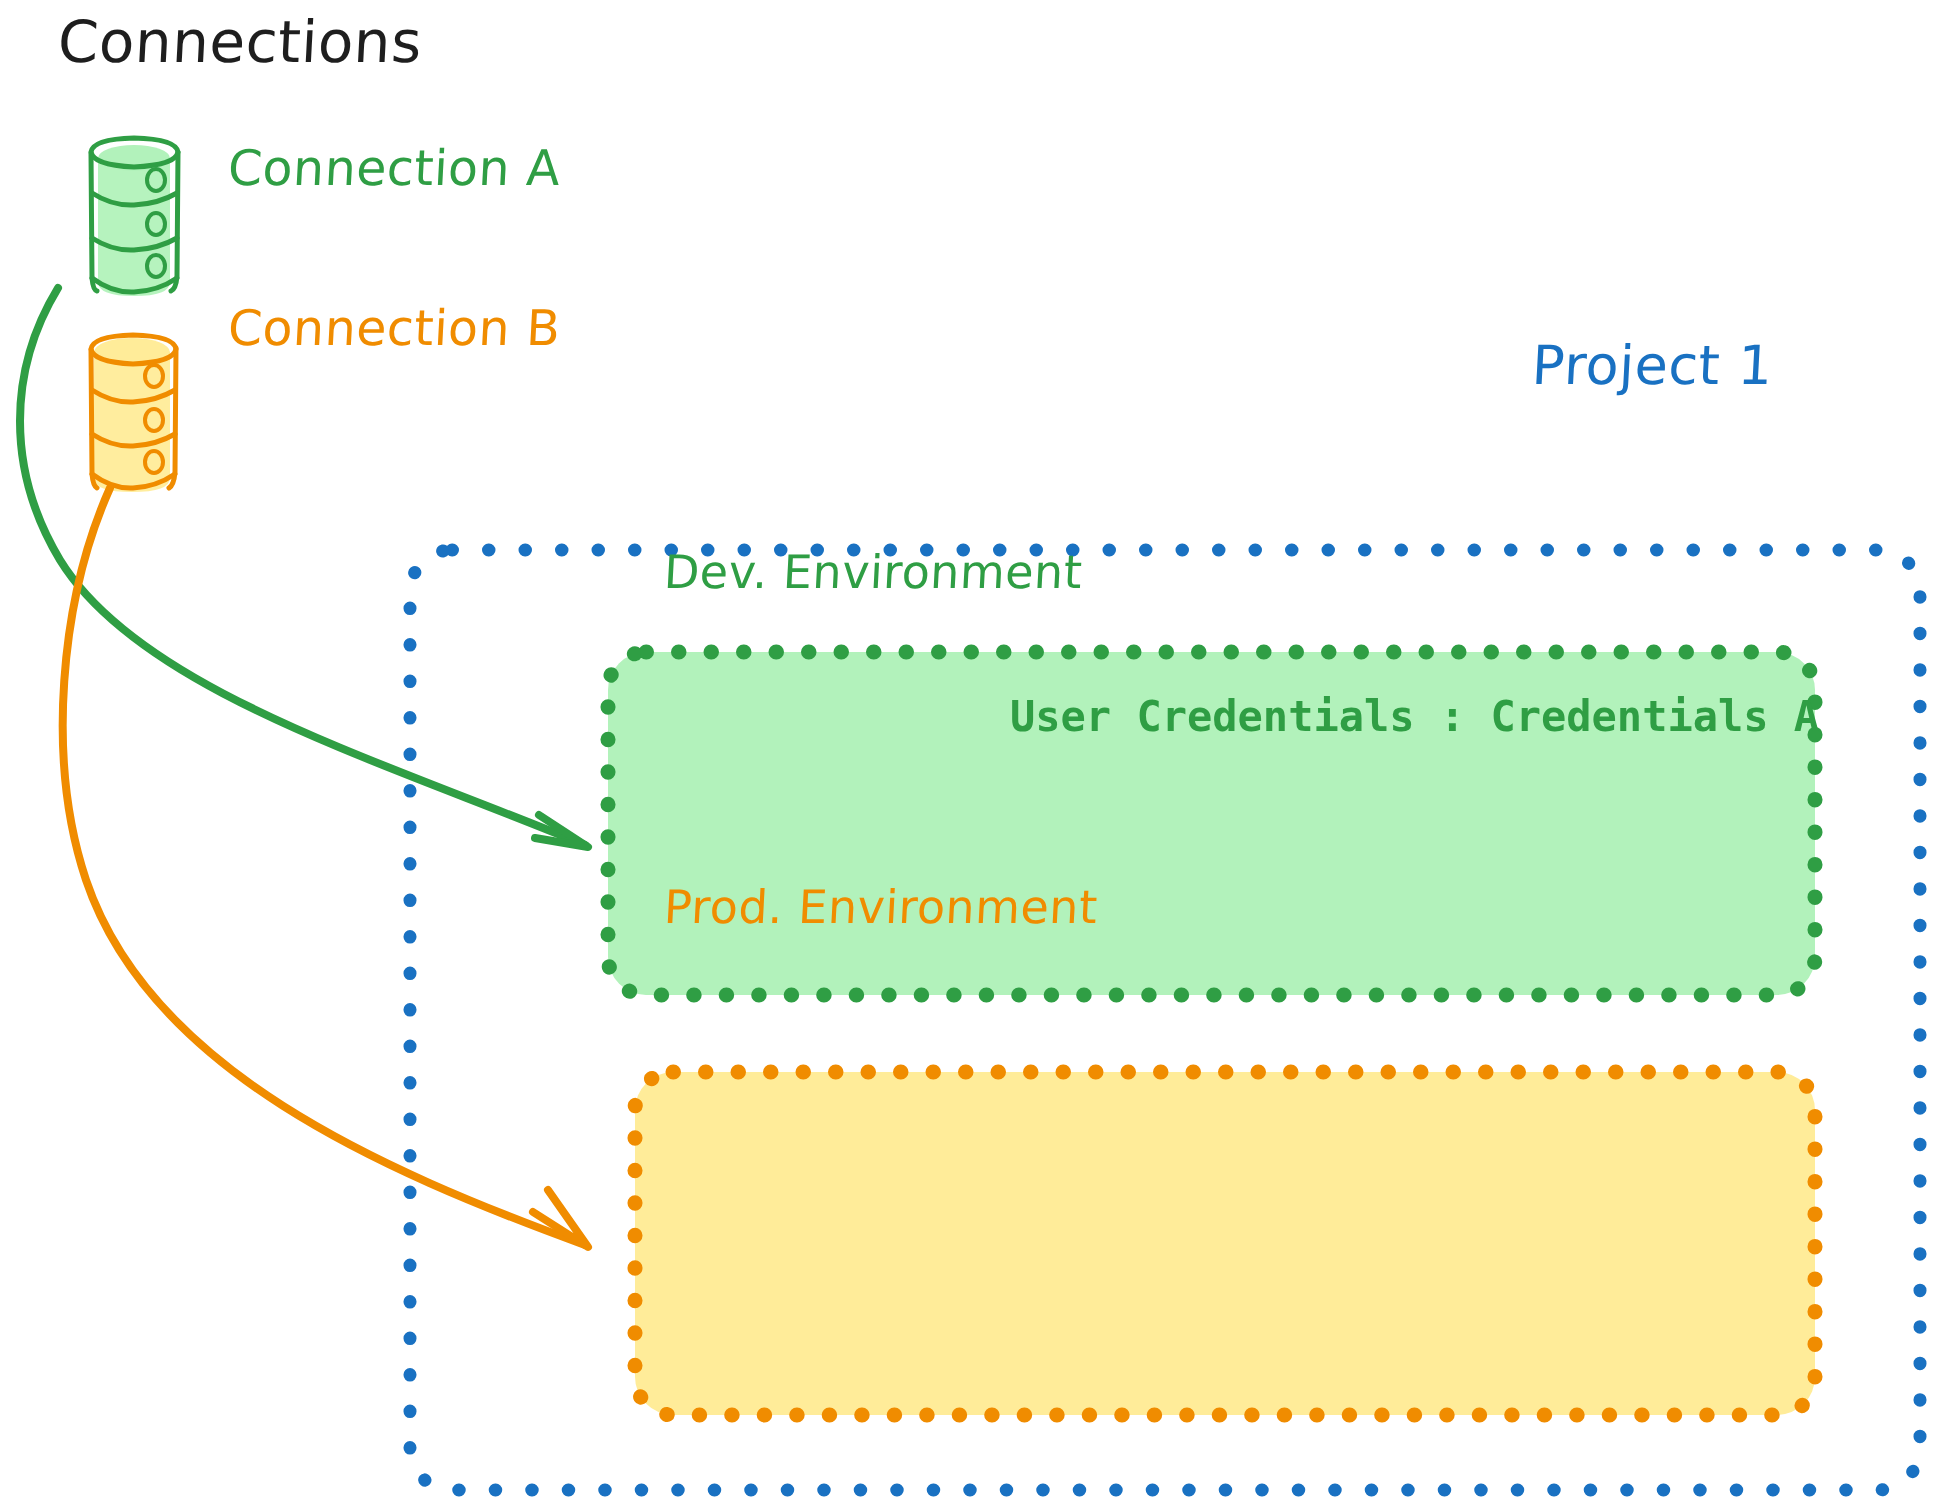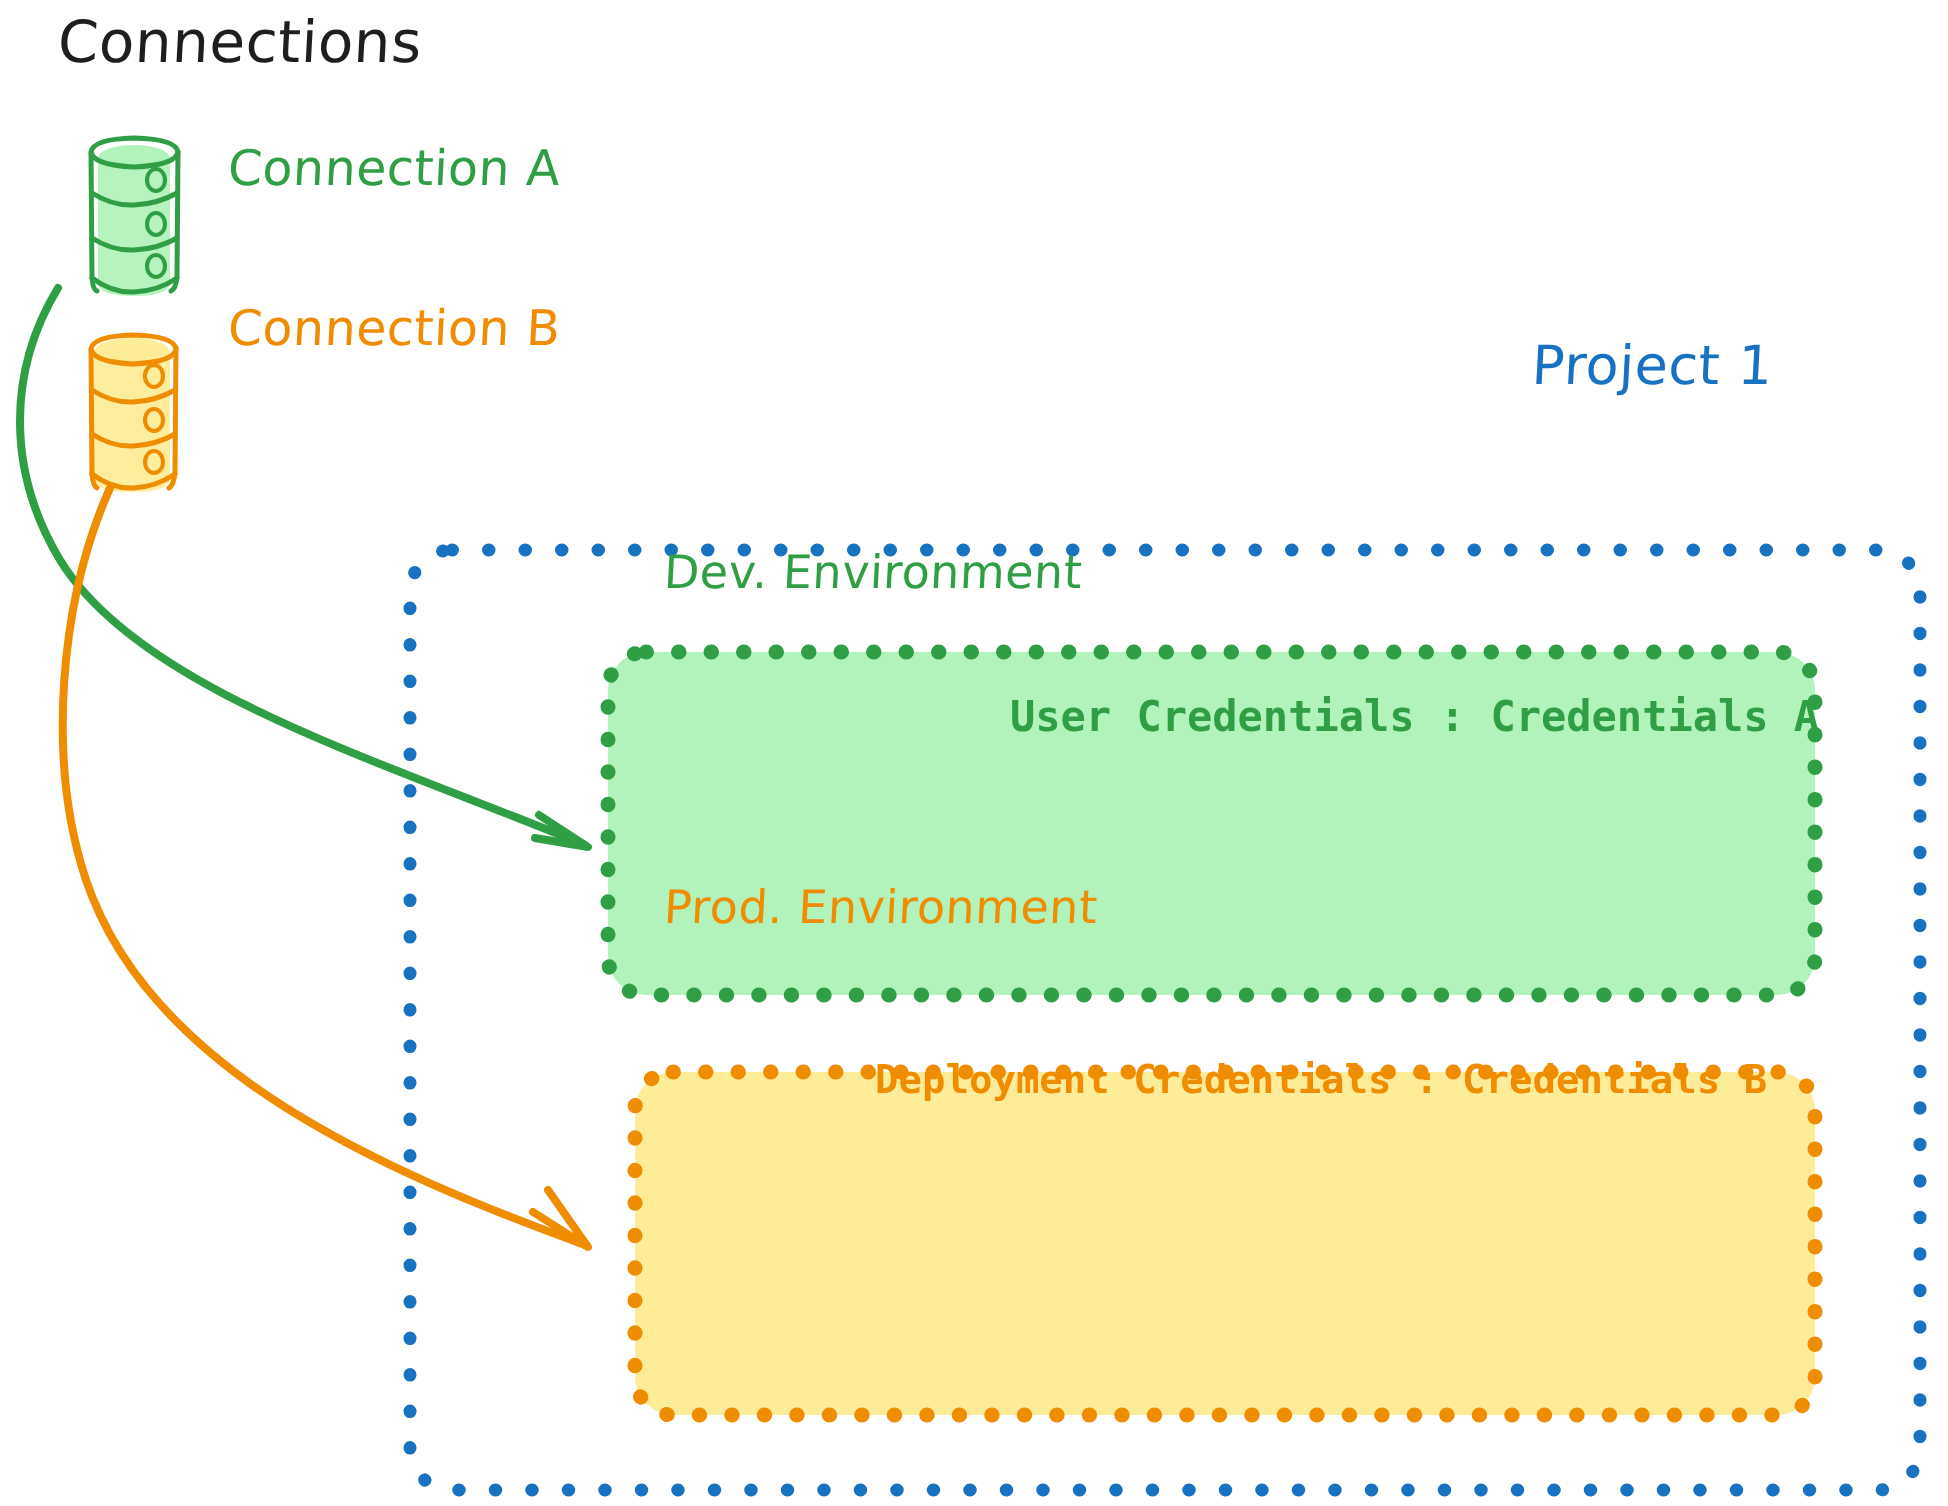--- a/index.html
+++ b/index.html
@@ -163,15 +163,14 @@
   <div class="hand" id="label-connection-b">Connection B</div>
 
   <div class="hand" id="label-project-1">Project 1</div>
 
   <div class="hand" id="label-dev-env">Dev. Environment</div>
 
   <div class="mono" id="label-dev-credentials">User Credentials : Credentials A</div>
 
   <div class="hand" id="label-prod-env">Prod. Environment</div>
 
-  <div class="mono" id="label-prod-credentials">Deployment Credentials : Credentials B</div>
 
 </div>
 
 </body></html>

